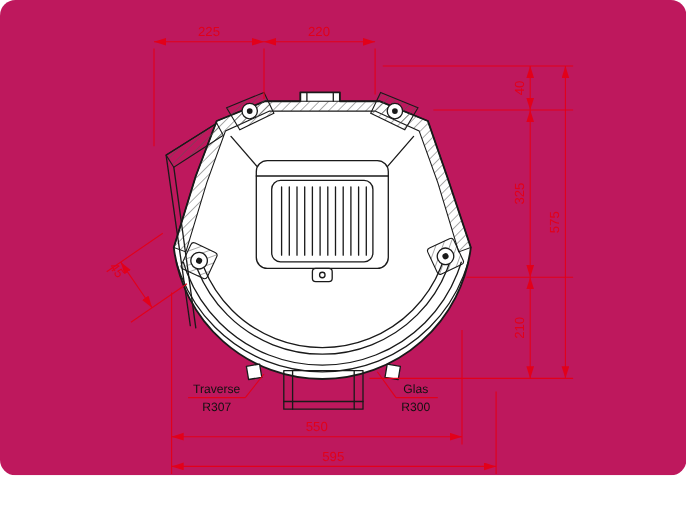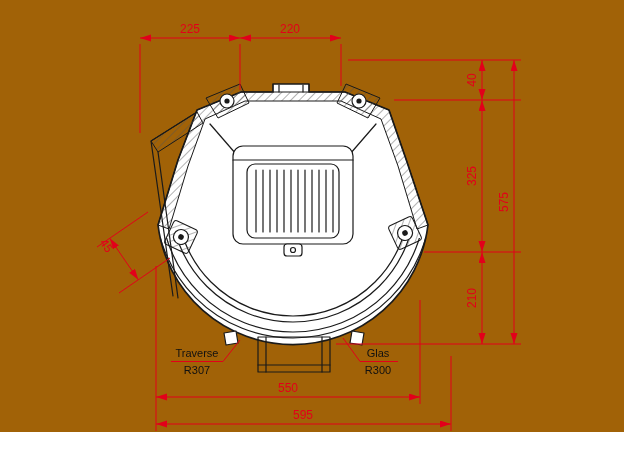--- a/index.html
+++ b/index.html
@@ -1,20 +1,20 @@
 <!DOCTYPE html>
 <html style="--color-dimension: #e2001a; --color-outline: #1a1a1a;"><head>
 <meta charset="utf-8">
 <style>
   :root{
     --color-dimension:#e2001a;
     --color-outline:#1a1a1a;
   }
   html,body{margin:0;padding:0;background:#fff;}
-  .page{width:624px;height:432px;background:#a16207;position:relative;overflow:hidden;}
+  .page{width:624px;height:432px;background:#be185d;position:relative;overflow:hidden;border-radius:14px;}
   svg{display:block;}
   .outline{stroke:var(--color-outline);fill:none;stroke-width:1.2;stroke-linejoin:round;stroke-linecap:round;}
   .outline-thick{stroke:var(--color-outline);fill:none;stroke-width:1.7;stroke-linejoin:round;}
   .fill-white{fill:#fff;}
   .hatch-fill{fill:url(#hatch);stroke:var(--color-outline);stroke-width:1;}
   .dim{stroke:var(--color-dimension);stroke-width:1;fill:none;}
   .dim-text{fill:var(--color-dimension);font:12px "Liberation Sans",sans-serif;text-anchor:middle;}
   .label-text{fill:#111;font:11px "Liberation Sans",sans-serif;text-anchor:middle;}
   #arw path{fill:var(--color-dimension);}
 </style>

